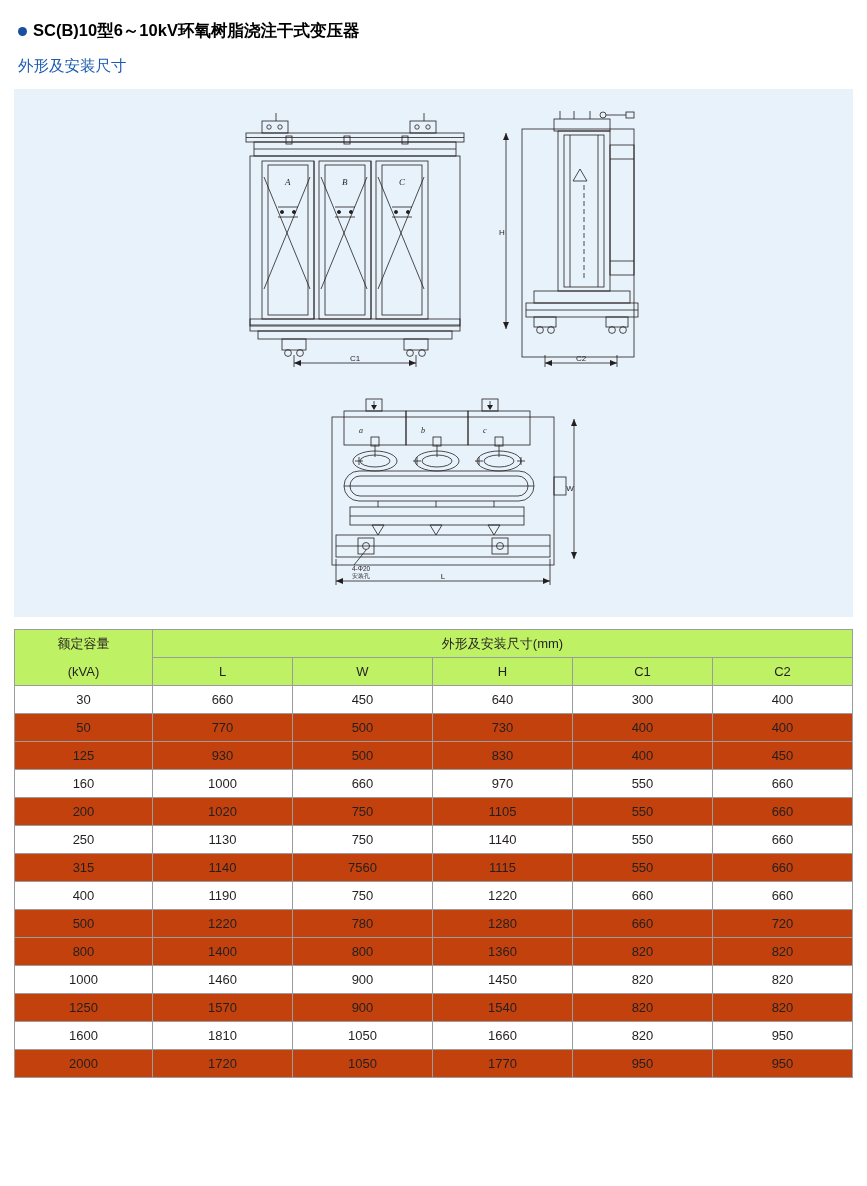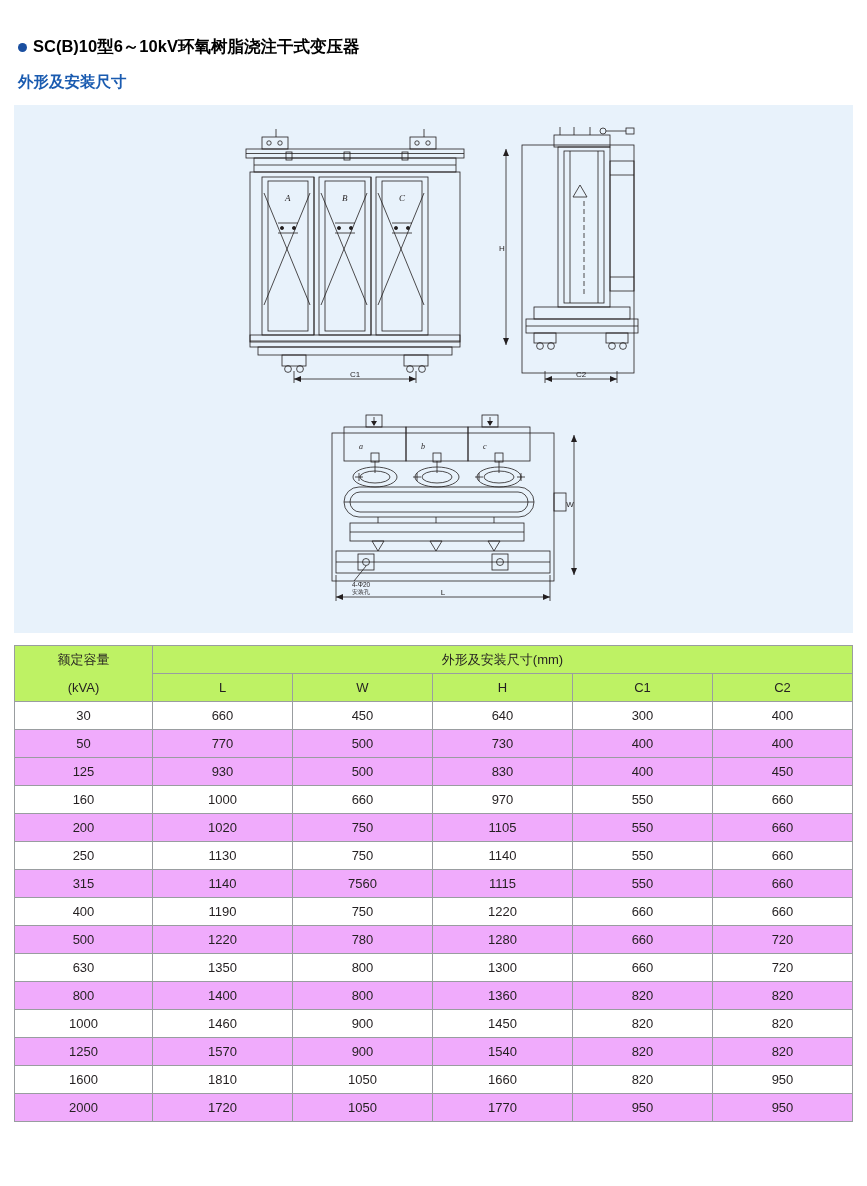--- a/index.html
+++ b/index.html
@@ -13,21 +13,21 @@
     font-family: "Liberation Sans", sans-serif;
     color: #231f20;
     position: relative;
     overflow: hidden;
   }
   .page {
     width: 867px;
     height: 1186px;
     position: relative;
     box-sizing: border-box;
-    padding: 16px 14px;
+    padding: 0 14px;
   }
   
   .title-row {
     display: flex;
     align-items: center;
     padding-top: 20px;
     padding-left: 4px;
   }
   .bullet {
     width: 9px;
@@ -41,21 +41,21 @@
     font-size: 16.5px;
     font-weight: bold;
     letter-spacing: 0px;
     color: #000000;
     white-space: nowrap;
   }
   .sub-title {
     margin-top: 14px;
     padding-left: 4px;
     font-size: 15.5px;
-    font-weight: bold;
+    font-weight: normal;
     color: #1a5bb0;
   }
   
   .drawing-panel {
     margin-top: 12px;
     height: 528px;
     background: #e8f2fb;
     position: relative;
   }
   .drawing-panel svg {
@@ -77,21 +77,21 @@
     font-weight: normal;
     color: #231f20;
   }
   table.dims thead th {
     background: #bef264;
   }
   .col-cap { width: 138px; }
   .hdr-cap-top { border-bottom: none !important; height: 24px; }
   .hdr-cap-bot { border-top: none !important; height: 26px; }
   .hdr-span { height: 24px; }
-  tr.row-alt td { background: #f0abfc; }
+  tr.row-alt td { background: #c2410c; }
   .tbl-wrap { position: relative; }
 </style>
 </head>
 <body>
 
 <div class="page">
 
   <div class="title-row">
     <span class="bullet"></span>
     <span class="doc-title">SC(B)10型6～10kV环氧树脂浇注干式变压器</span>
@@ -414,28 +414,20 @@
             <td>660</td>
           </tr>
           <tr class="row-alt">
             <td>500</td>
             <td>1220</td>
             <td>780</td>
             <td>1280</td>
             <td>660</td>
             <td>720</td>
           </tr>
-          <tr>
-            <td>630</td>
-            <td>1350</td>
-            <td>800</td>
-            <td>1300</td>
-            <td>660</td>
-            <td>720</td>
-          </tr>
           <tr class="row-alt">
             <td>800</td>
             <td>1400</td>
             <td>800</td>
             <td>1360</td>
             <td>820</td>
             <td>820</td>
           </tr>
           <tr>
             <td>1000</td>

